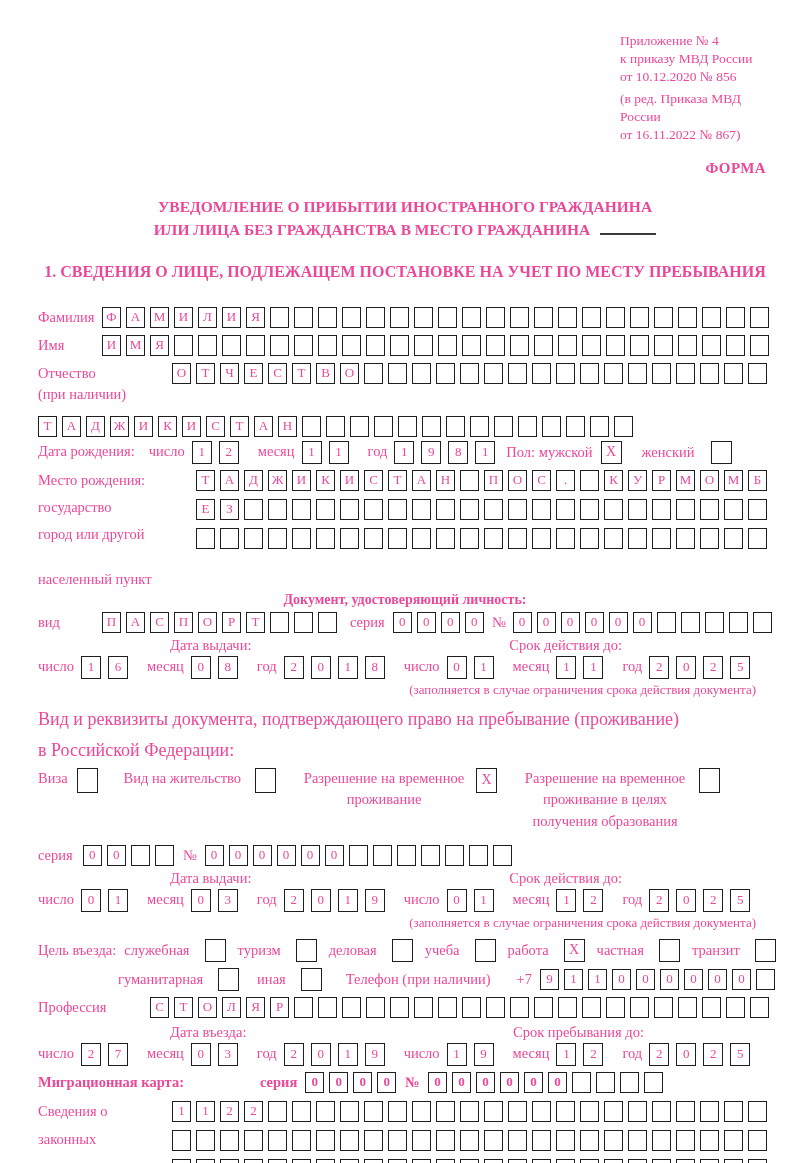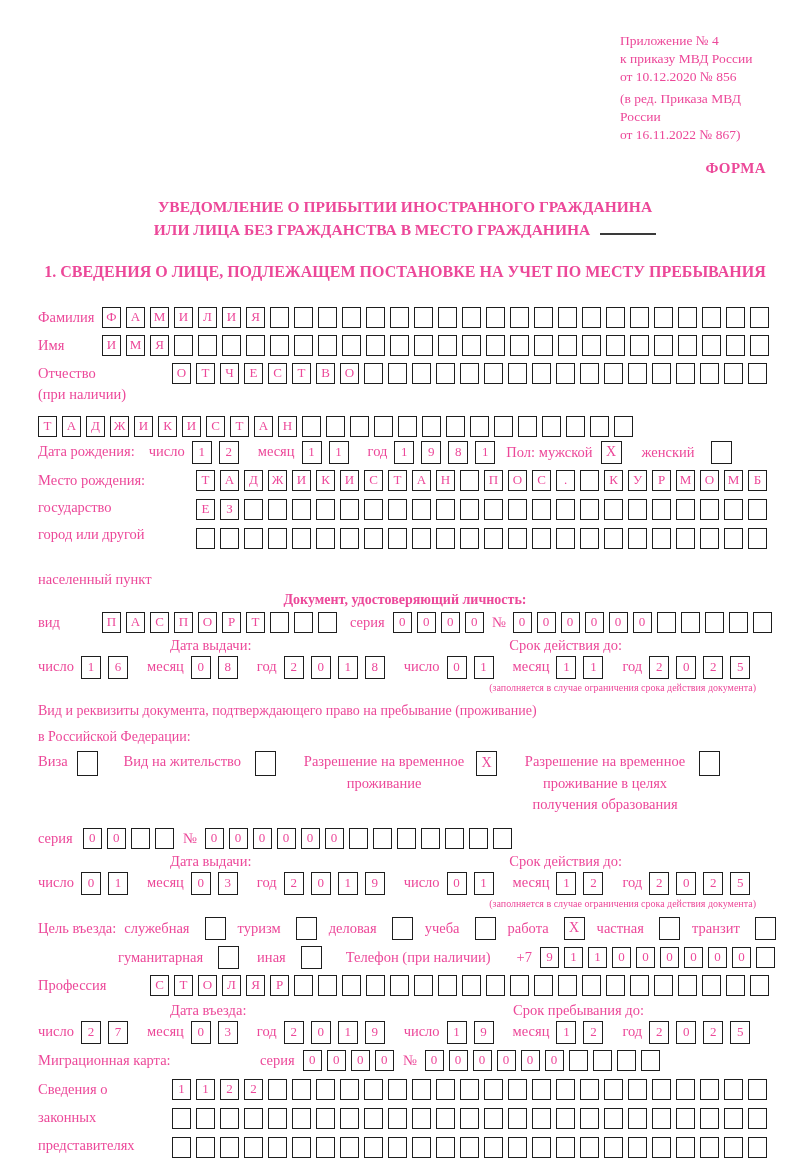--- a/index.html
+++ b/index.html
@@ -35,33 +35,33 @@
   
   .dh{display:flex;font-size:14.5px;margin-bottom:2px;margin-top:4px;}
   .dh .h1{margin-left:132px;}
   .dh .h2{margin-left:auto;margin-right:150px;}
   .drow{display:flex;align-items:center;margin-bottom:3px;}
   .dg{display:flex;}
   .dg .lbl{margin-right:7px;}
   .dg .boxes{margin-right:12px;}
   .dg .bx{width:20px;height:23px;margin-right:7px;line-height:20px;}
   .dg-right{margin-left:auto;margin-right:26px;}
-  .noter{text-align:right;font-size:10px;margin-right:16px;margin-top:0;margin-bottom:8px;}
+  .noter{text-align:right;font-size:13px;margin-right:16px;margin-top:0;margin-bottom:8px;}
   
   .cb{
     flex:none;display:inline-block;width:21px;height:25px;box-sizing:border-box;
     border:1.7px solid #1e1e1e;text-align:center;font-size:14px;line-height:22px;background:#fff;
   }
   .cb.small{height:23px;line-height:20px;}
   
   .optrow{display:flex;align-items:flex-start;margin-top:4px;margin-bottom:12px;}
   .opt{display:flex;align-items:flex-start;}
   .opt .ol{font-size:14.5px;line-height:21px;}
   .opt .ctr{text-align:center;line-height:1.5;}
-  .plain{font-size:14px;line-height:1.45;}
+  .plain{font-size:18px;line-height:1.45;}
   
   .prow{display:flex;align-items:center;margin-bottom:6px;}
   .prow .lbl{margin-right:8px;}
   .prow .cb{margin-left:7px;}
   .gap12{margin-left:12px;}
   .gap18{margin-left:18px;}
   .gap24{margin-left:24px;}
   .mig .lbl{margin-right:8px;}
 </style>
 </head>
@@ -624,21 +624,21 @@
       <span class="lbl">год</span>
       <span class="boxes">
           <span class="bx">2</span>
           <span class="bx">0</span>
           <span class="bx">2</span>
           <span class="bx">5</span>
         </span>
     </div>
   </div>
 
-  <div class="row mig" style="align-items:flex-end;margin-bottom:8px;">
+  <div class="row mig" style="align-items:flex-end;margin-bottom:8px;font-weight:bold;">
     <div class="lbl" style="width:214px;">Миграционная карта:</div>
     <div class="lbl">серия</div>
     <div class="boxes">
         <span class="bx">0</span>
         <span class="bx">0</span>
         <span class="bx">0</span>
         <span class="bx">0</span>
       </div>
     <div class="lbl" style="margin:0 8px 0 4px;">№</div>
     <div class="boxes">

